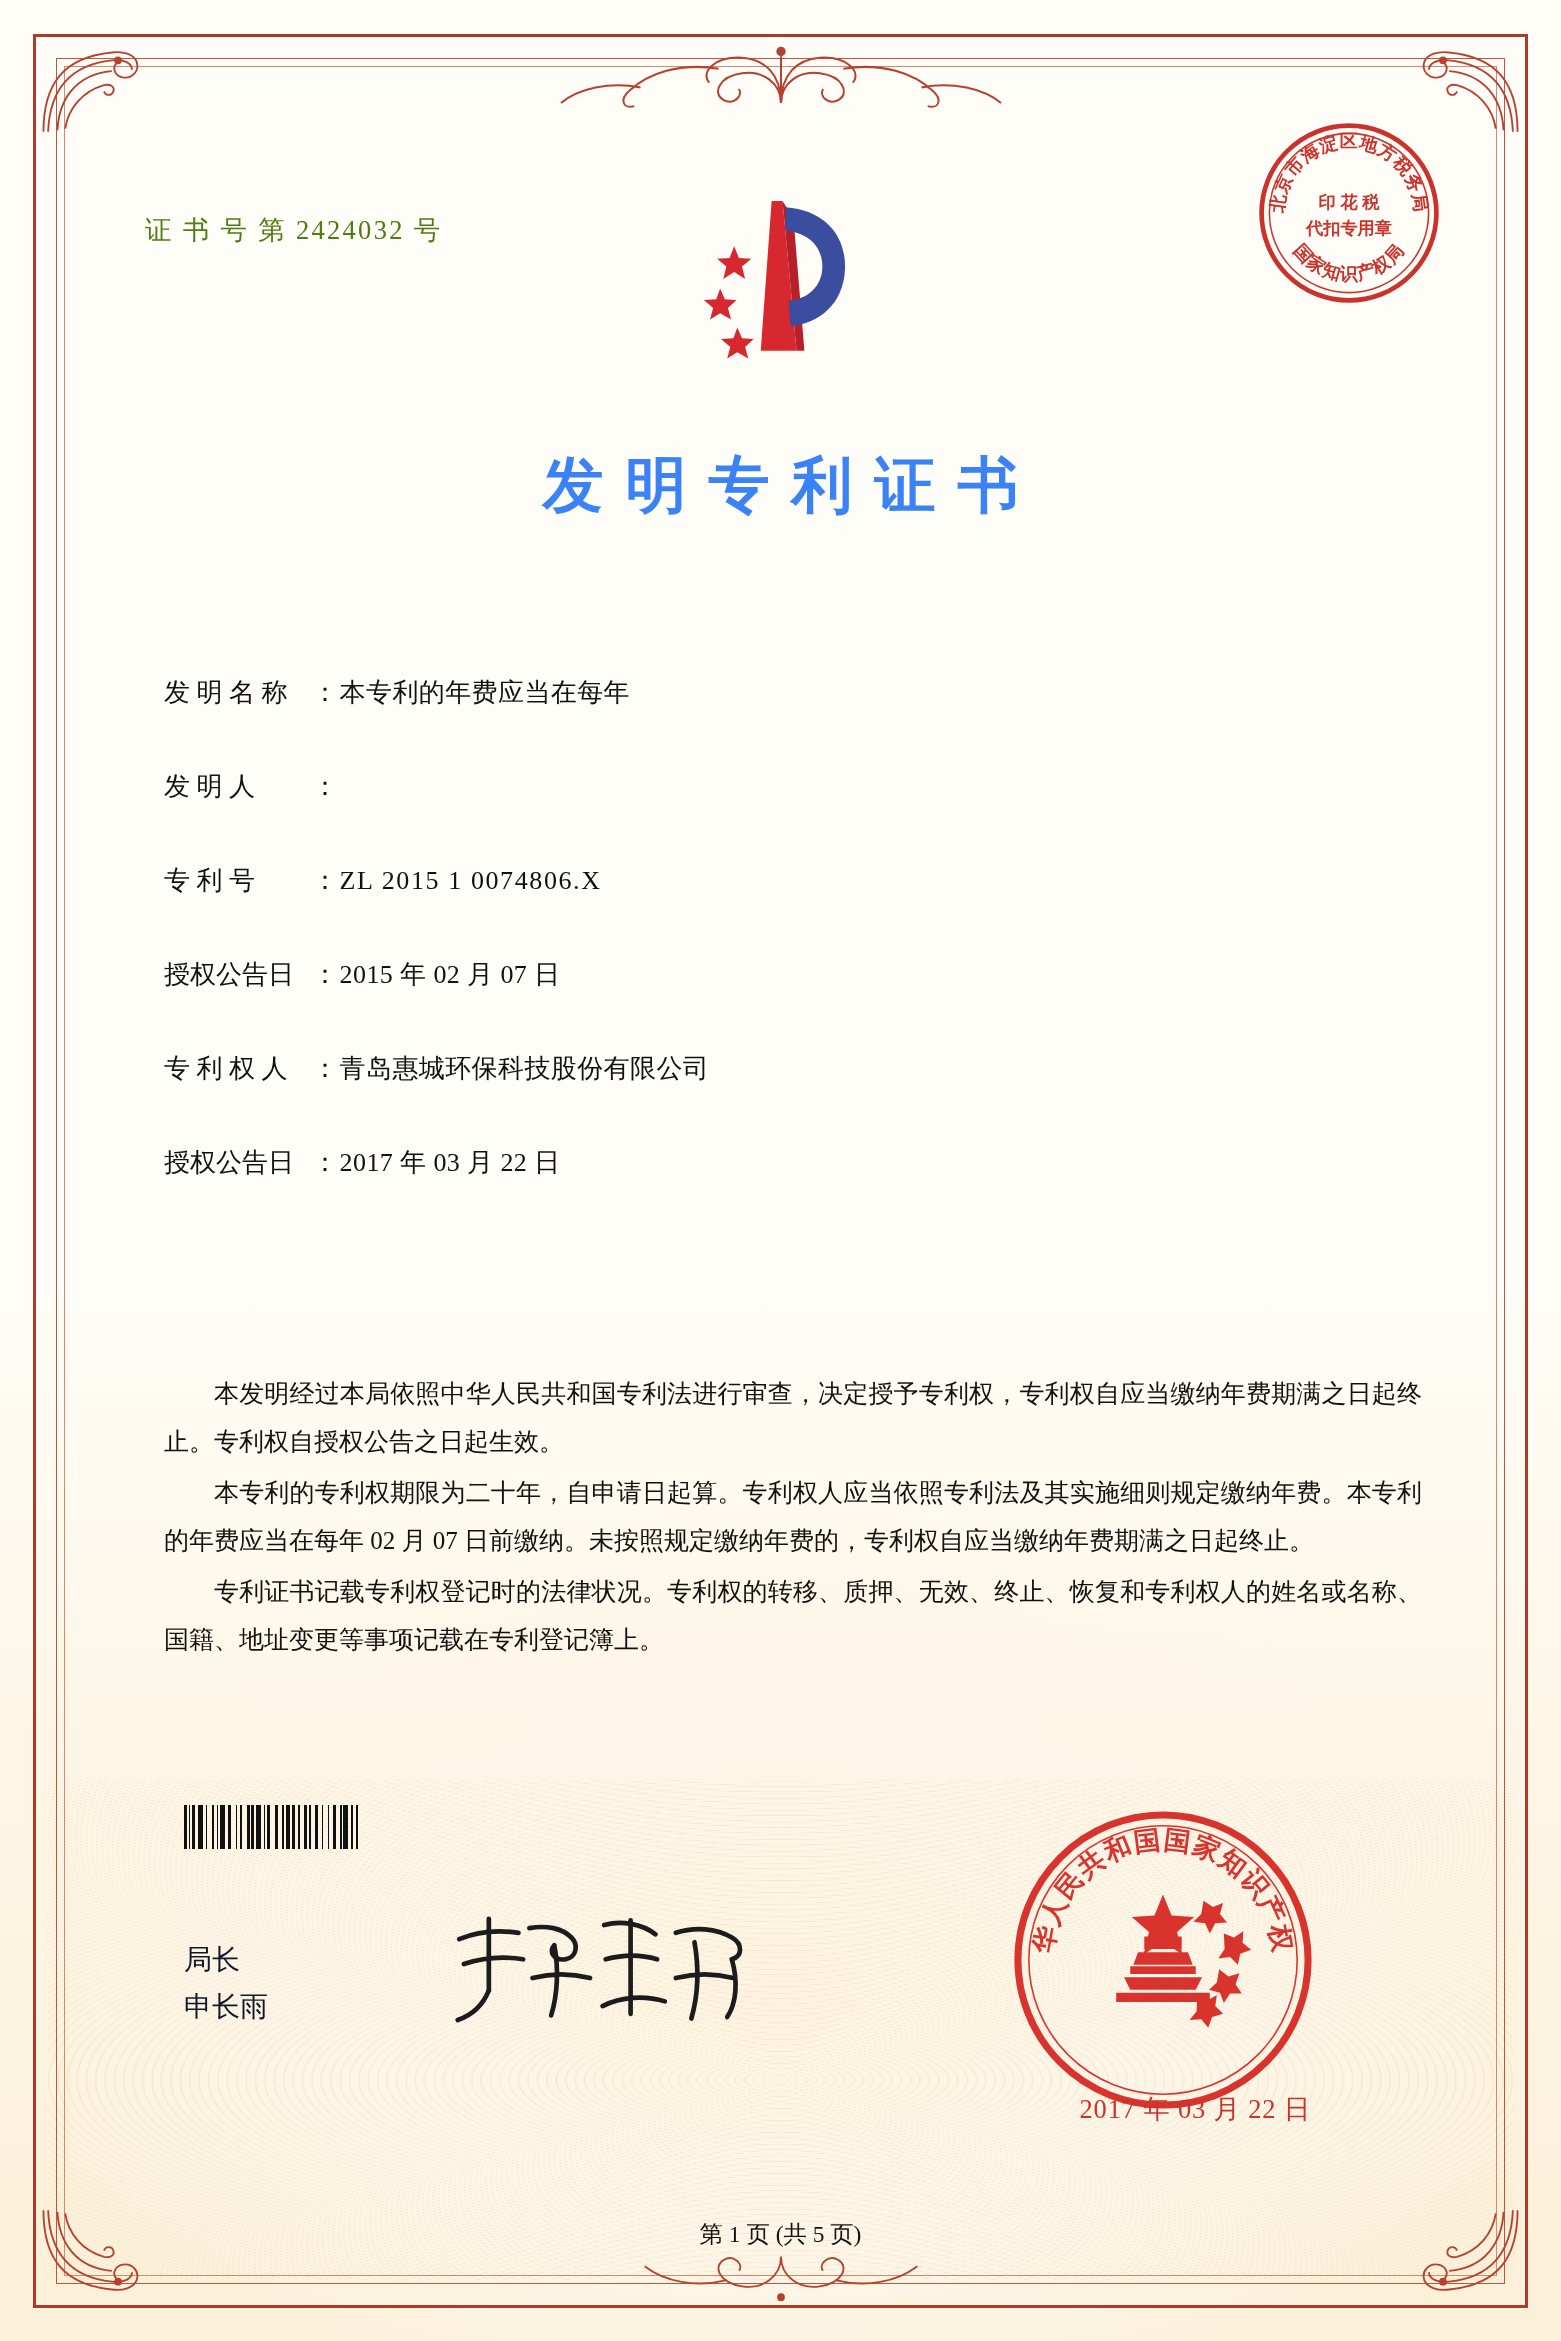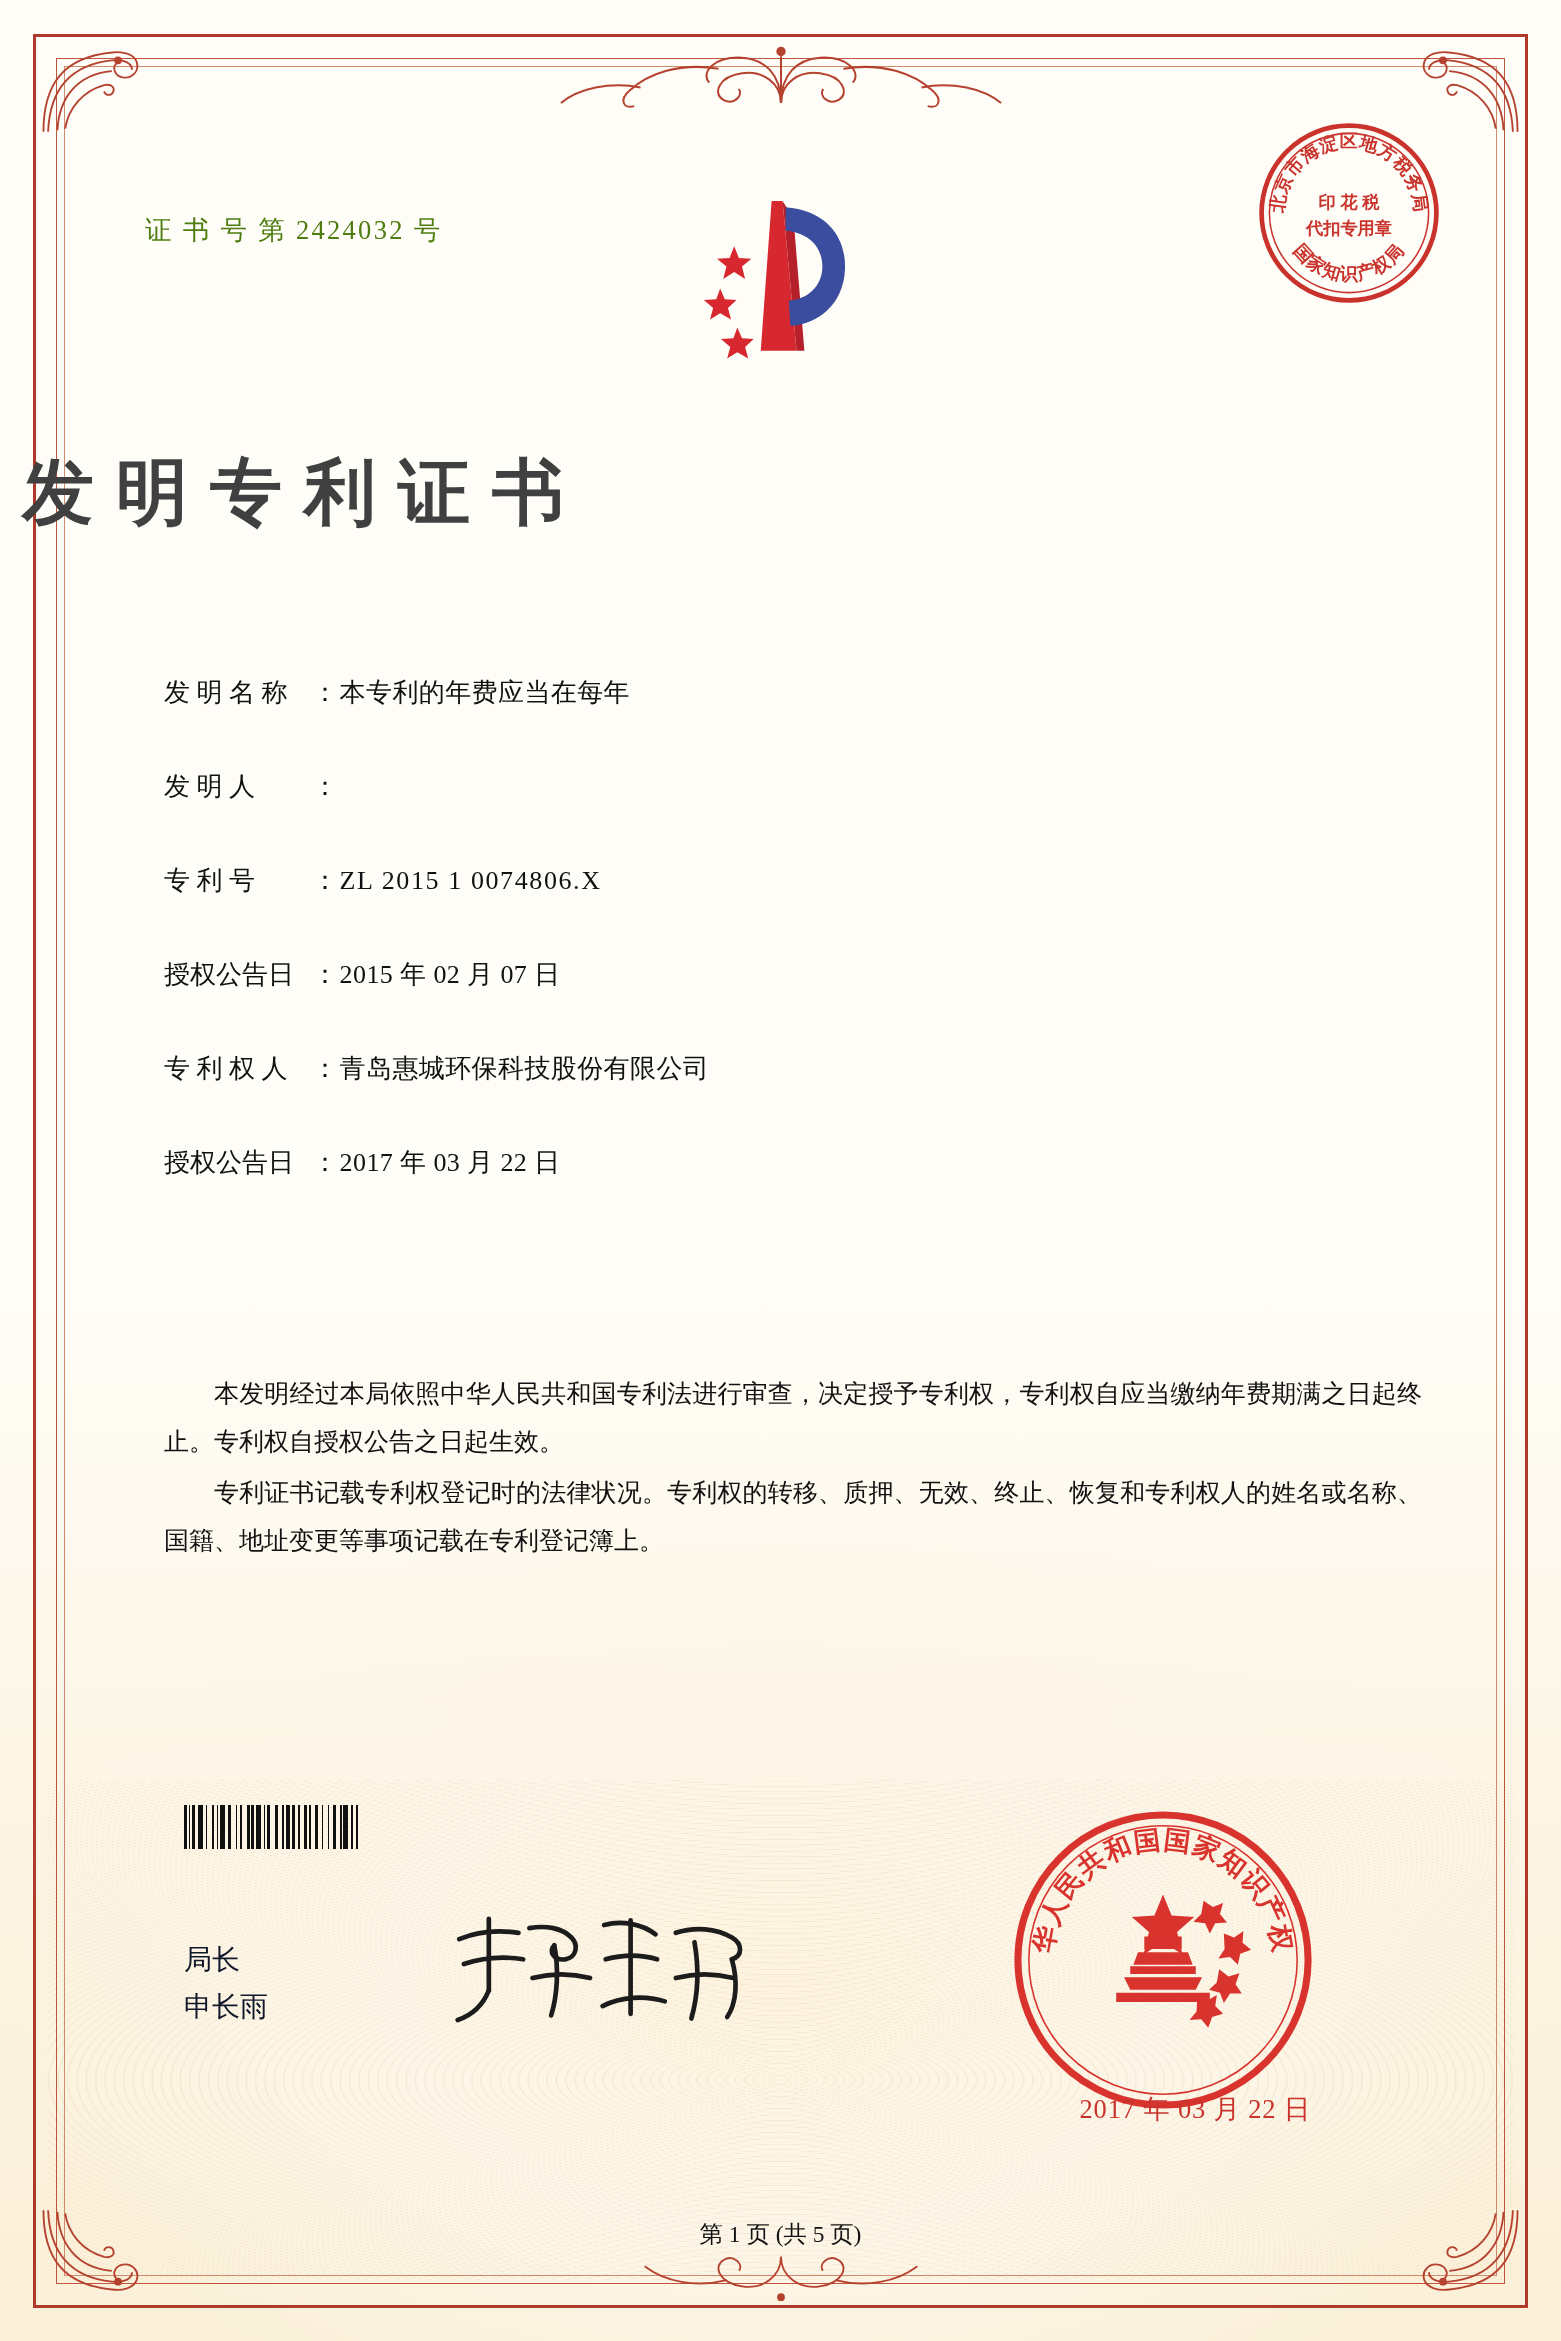--- a/index.html
+++ b/index.html
@@ -117,26 +117,26 @@
     color: #c9332c;
   }
   .stamp-tax svg { width: 100%; height: 100%; display: block; }
   .stamp-tax .ring-text { font-family: "Liberation Sans", sans-serif; font-size: 23px; font-weight: 700; letter-spacing: 1px; }
   .stamp-tax .mid-text { font-family: "Liberation Sans", sans-serif; font-size: 22px; font-weight: 700; }
 
   
   .cert-title {
     position: absolute;
     left: 0; right: 0; top: 445px;
-    text-align: left;
-    font-size: 72px;
+    text-align: center;
+    font-size: 61px;
     font-weight: 700;
     letter-spacing: 22px;
     text-indent: 22px;
-    color: #404040;
+    color: #3b82f6;
     font-family: "DejaVu Serif", "Liberation Serif", serif;
   }
 
   
   .fields {
     position: absolute;
     left: 164px; right: 141px; top: 675px;
   }
   .field-row {
     display: flex;
@@ -370,20 +370,21 @@
     </div>
     <div class="field-row">
       <span class="field-label">授权公告日</span>
       <span class="field-colon">：</span>
       <span class="field-value">2017 年 03 月 22 日</span>
     </div>
   </div>
 
   <div class="body-text">
     <p>本发明经过本局依照中华人民共和国专利法进行审查，决定授予专利权，专利权自应当缴纳年费期满之日起终止。专利权自授权公告之日起生效。</p>
+    <p>本专利的专利权期限为二十年，自申请日起算。专利权人应当依照专利法及其实施细则规定缴纳年费。本专利的年费应当在每年 02 月 07 日前缴纳。未按照规定缴纳年费的，专利权自应当缴纳年费期满之日起终止。</p>
     <p>专利证书记载专利权登记时的法律状况。专利权的转移、质押、无效、终止、恢复和专利权人的姓名或名称、国籍、地址变更等事项记载在专利登记簿上。</p>
   </div>
 
   <div class="barcode" id="barcode">
       <i style="width: 3.1px; background: rgb(17, 17, 17);"></i>
       <i style="width: 1.6px; background: transparent;"></i>
       <i style="width: 1.6px; background: rgb(17, 17, 17);"></i>
       <i style="width: 1.6px; background: transparent;"></i>
       <i style="width: 3.1px; background: rgb(17, 17, 17);"></i>
       <i style="width: 3.1px; background: transparent;"></i>

